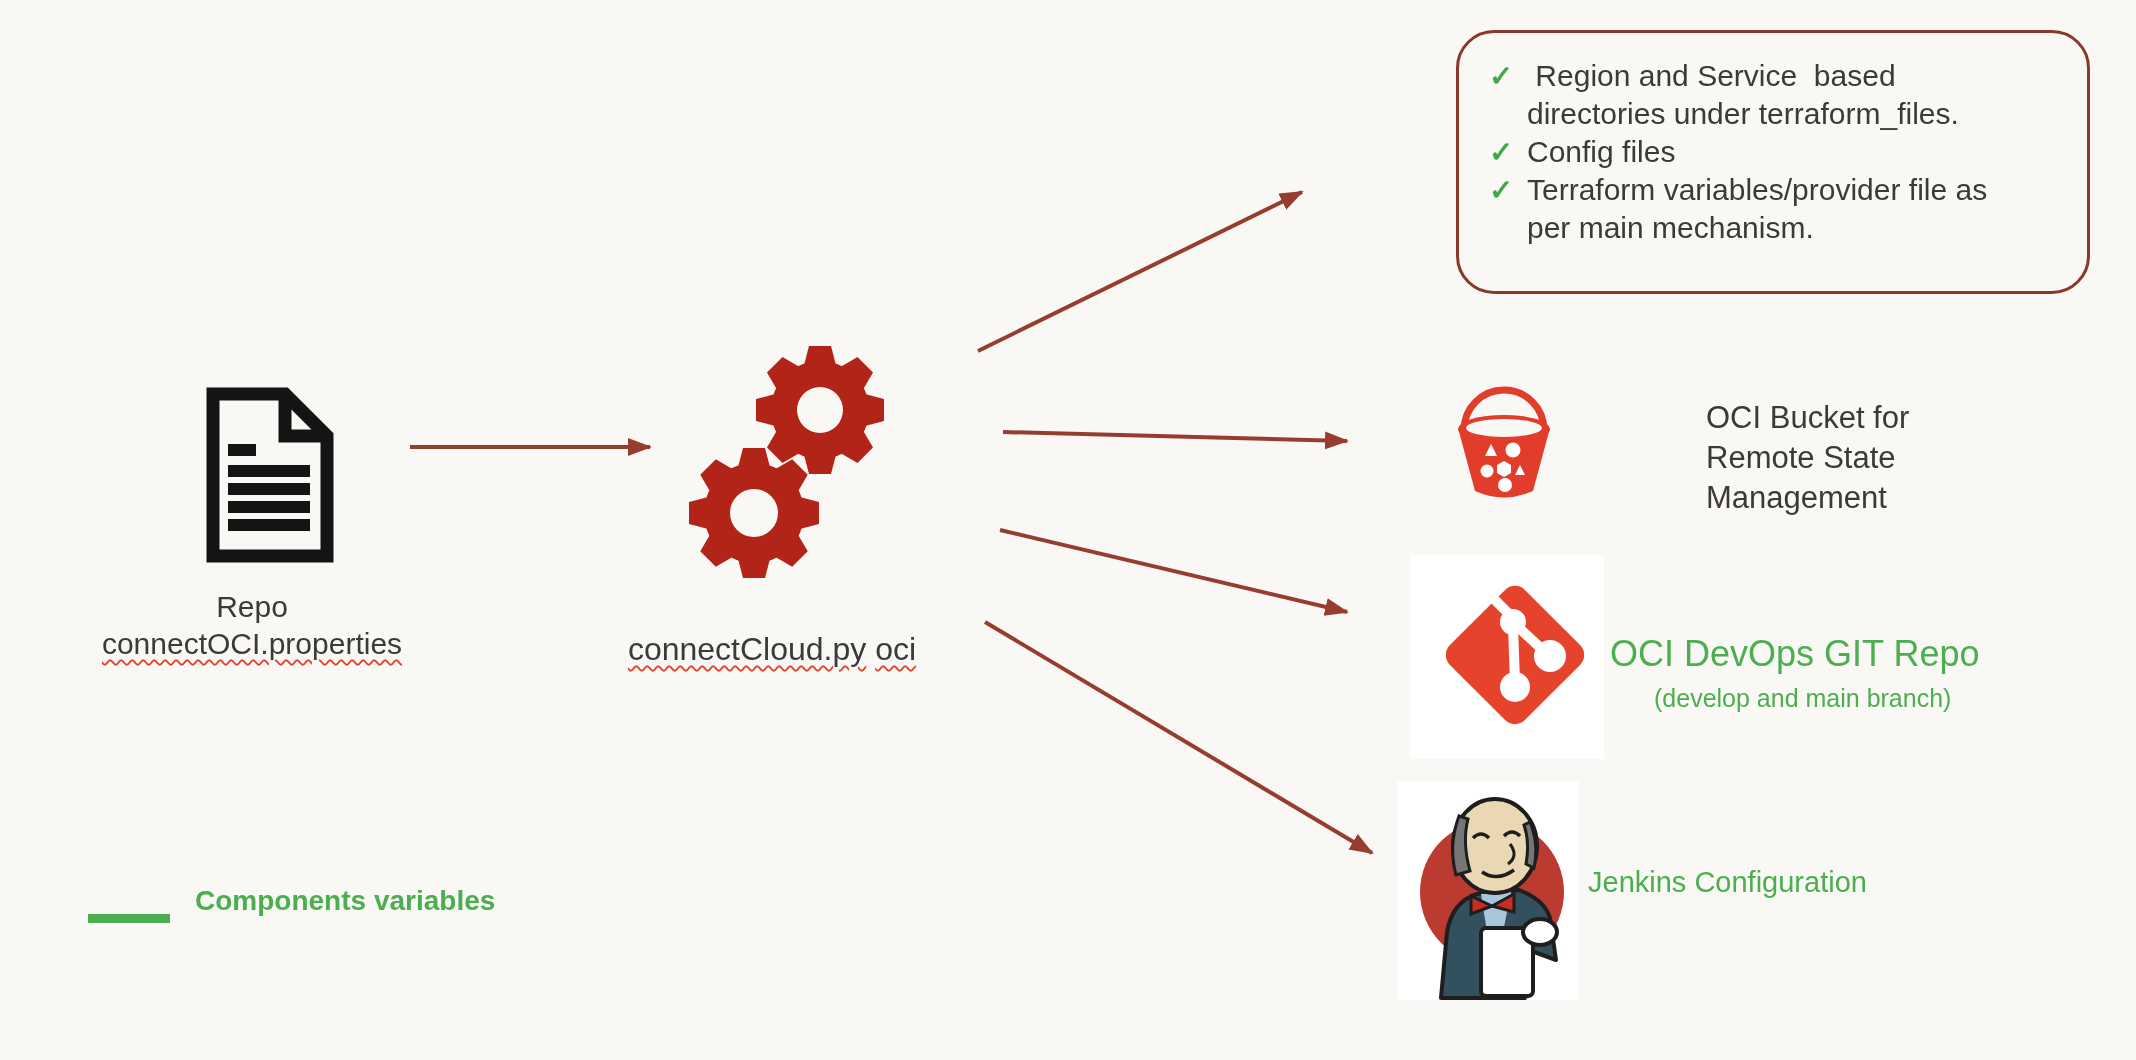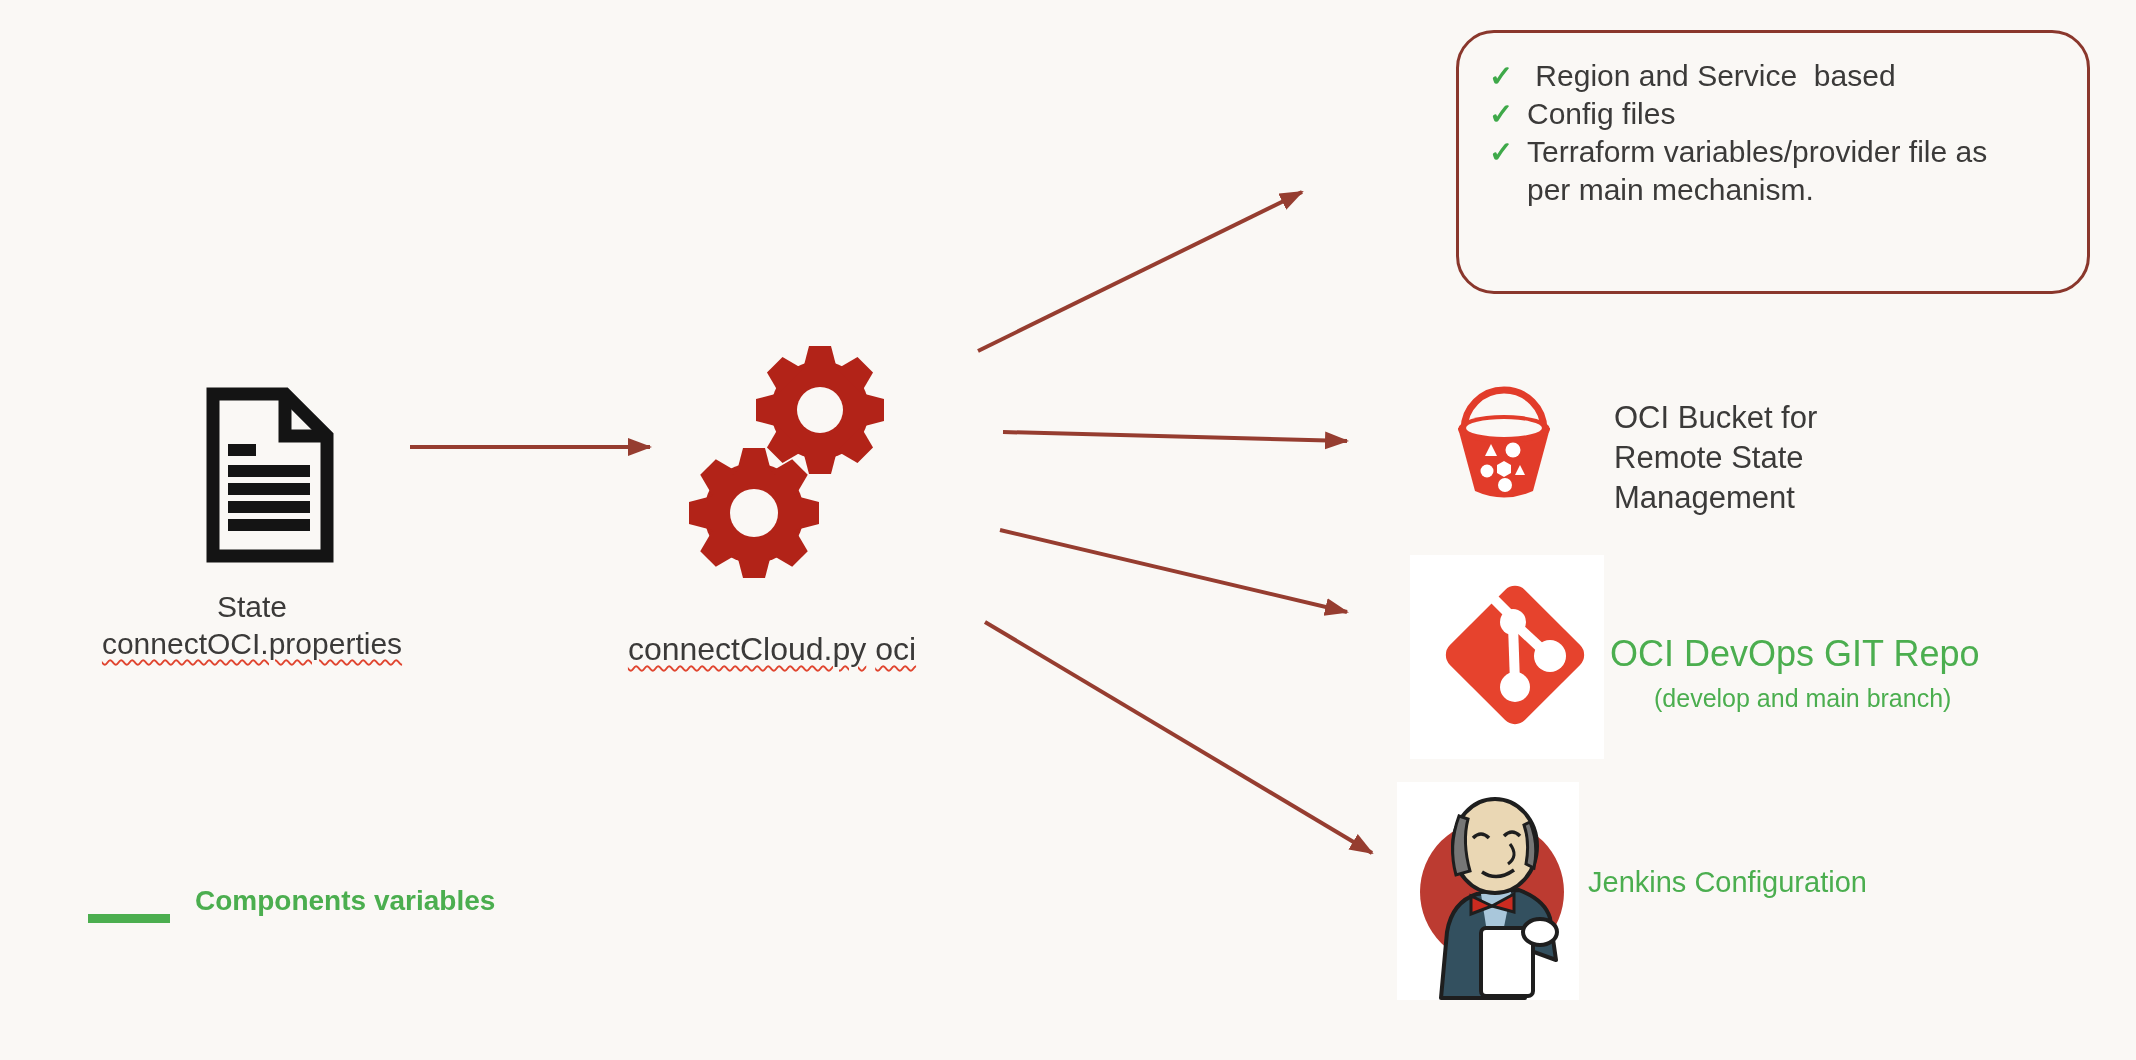--- a/index.html
+++ b/index.html
@@ -32,21 +32,21 @@
 
   
   .gears-icon{position:absolute;left:680px;top:336px;}
   .gear-body{fill:var(--gear-red);}
   .gear-hole{fill:var(--background);}
   .gears-label{position:absolute;left:590px;top:630px;width:364px;text-align:center;color:var(--ink);
     font-size:32px;line-height:38px;}
 
   
   .bucket-icon{position:absolute;left:1450px;top:378px;}
-  .bucket-label{position:absolute;left:1614px;top:398px;color:var(--ink);font-size:31px;line-height:40px;}
+  .bucket-label{position:absolute;left:1706px;top:398px;color:var(--ink);font-size:31px;line-height:40px;}
 
   
   .git-tile{position:absolute;left:1410px;top:555px;width:194px;height:204px;background:#FFFFFF;
     display:flex;align-items:center;justify-content:center;}
   .git-title{position:absolute;left:1610px;top:633px;color:var(--green);font-size:36px;}
   .git-subtitle{position:absolute;left:1637px;top:684px;color:var(--green);font-size:25px;margin-left:17px;}
 
   
   .jenkins-tile{position:absolute;left:1397px;top:782px;width:182px;height:218px;background:#FFFFFF;
     display:flex;align-items:center;justify-content:center;}
@@ -73,20 +73,21 @@
     <line x1="1003" y1="432" x2="1347" y2="441" marker-end="url(#ah)"></line>
     <line x1="1000" y1="530" x2="1347" y2="612" marker-end="url(#ah)"></line>
     <line x1="985" y1="622" x2="1372" y2="853" marker-end="url(#ah)"></line>
   </svg>
 
   <div class="check-box">
     <div class="chk-item">
       <span class="chk-check">✓</span>
       <div class="chk-lines">
         <div> Region and Service  based</div>
+        <div>directories under terraform_files.</div>
       </div>
     </div>
     <div class="chk-item">
       <span class="chk-check">✓</span>
       <div class="chk-lines">
         <div>Config files</div>
       </div>
     </div>
     <div class="chk-item">
       <span class="chk-check">✓</span>
@@ -100,21 +101,21 @@
   <svg class="doc-icon" width="134" height="178" viewBox="0 0 134 178">
     <path d="M10,8 H82 L124,50 V170 H10 Z" fill="none" stroke="#141414" stroke-width="13" stroke-linejoin="miter"></path>
     <path d="M82,8 V50 H124" fill="none" stroke="#141414" stroke-width="13"></path>
     <path d="M25,64 H53" stroke="#141414" stroke-width="12"></path>
     <path d="M25,85 H107" stroke="#141414" stroke-width="12"></path>
     <path d="M25,103 H107" stroke="#141414" stroke-width="12"></path>
     <path d="M25,121 H107" stroke="#141414" stroke-width="12"></path>
     <path d="M25,139 H107" stroke="#141414" stroke-width="12"></path>
   </svg>
   <div class="doc-label">
-    <div>State</div>
+    <div>Repo</div>
     <div><span class="squiggle">connectOCI.properties</span></div>
   </div>
 
   <svg class="gears-icon" width="216" height="250" viewBox="0 0 216 250">
     <g transform="translate(140,74)">
       <circle class="gear-body" r="49"></circle>
       <g class="gear-body">
         <polygon points="-17,-41 -11,-64 11,-64 17,-41"></polygon>
         <polygon points="-17,-41 -11,-64 11,-64 17,-41" transform="rotate(45)"></polygon>
         <polygon points="-17,-41 -11,-64 11,-64 17,-41" transform="rotate(90)"></polygon>

